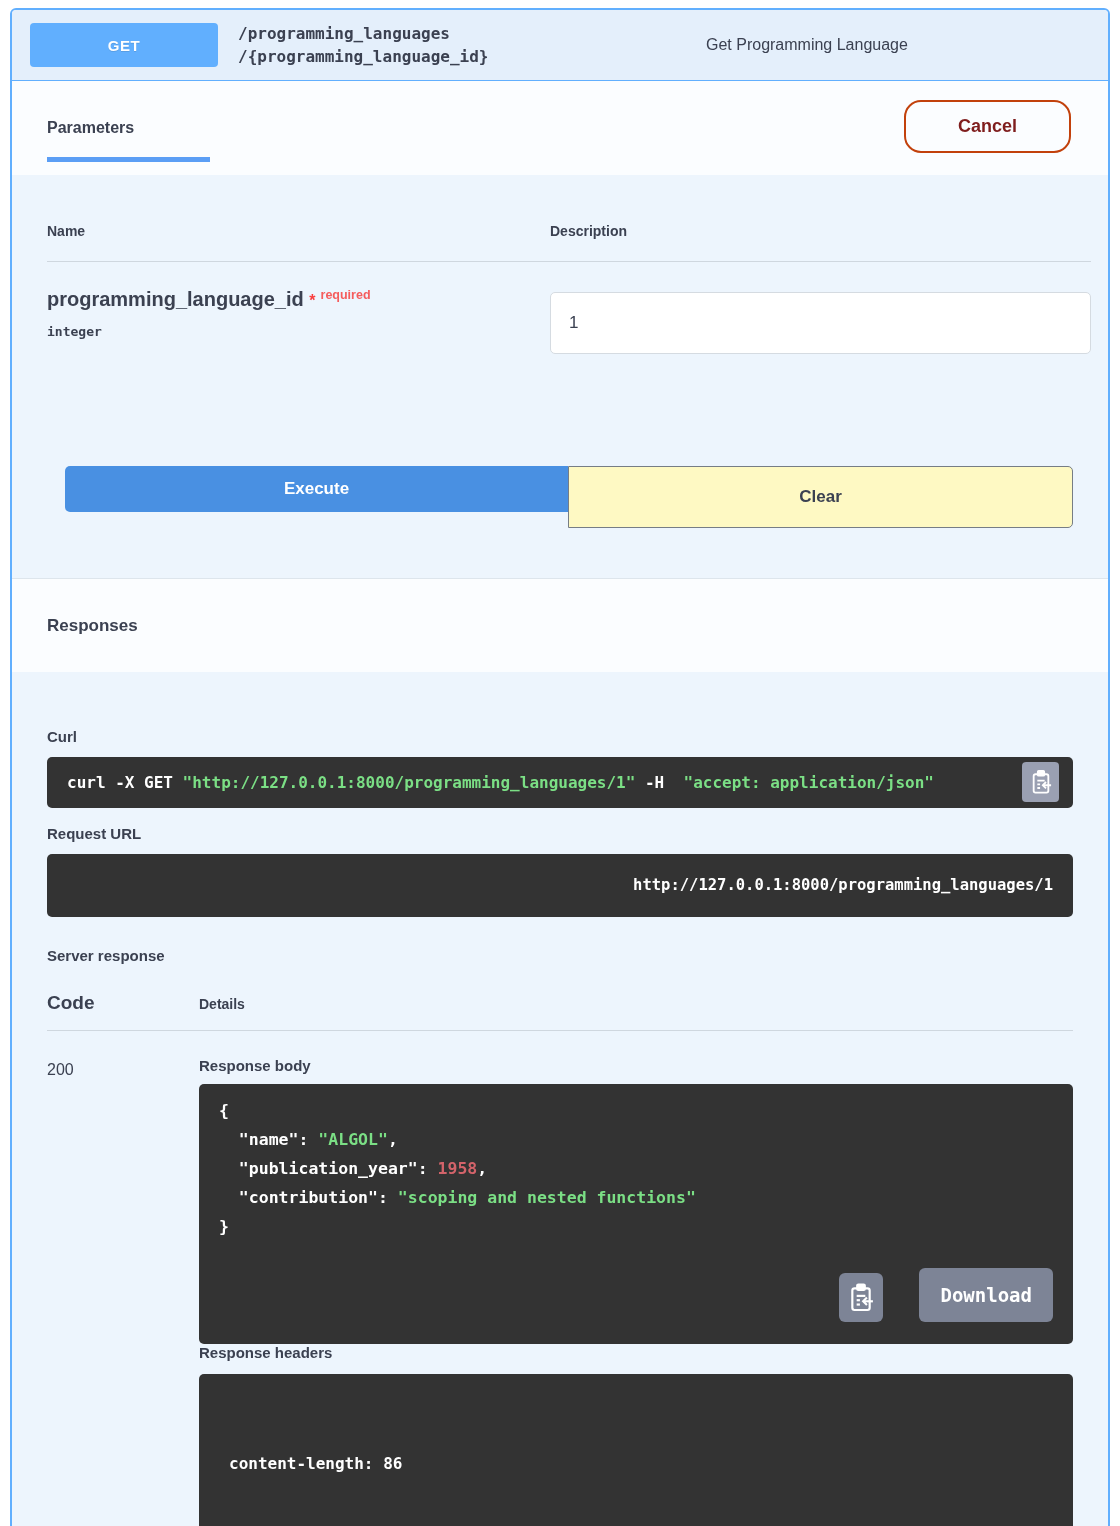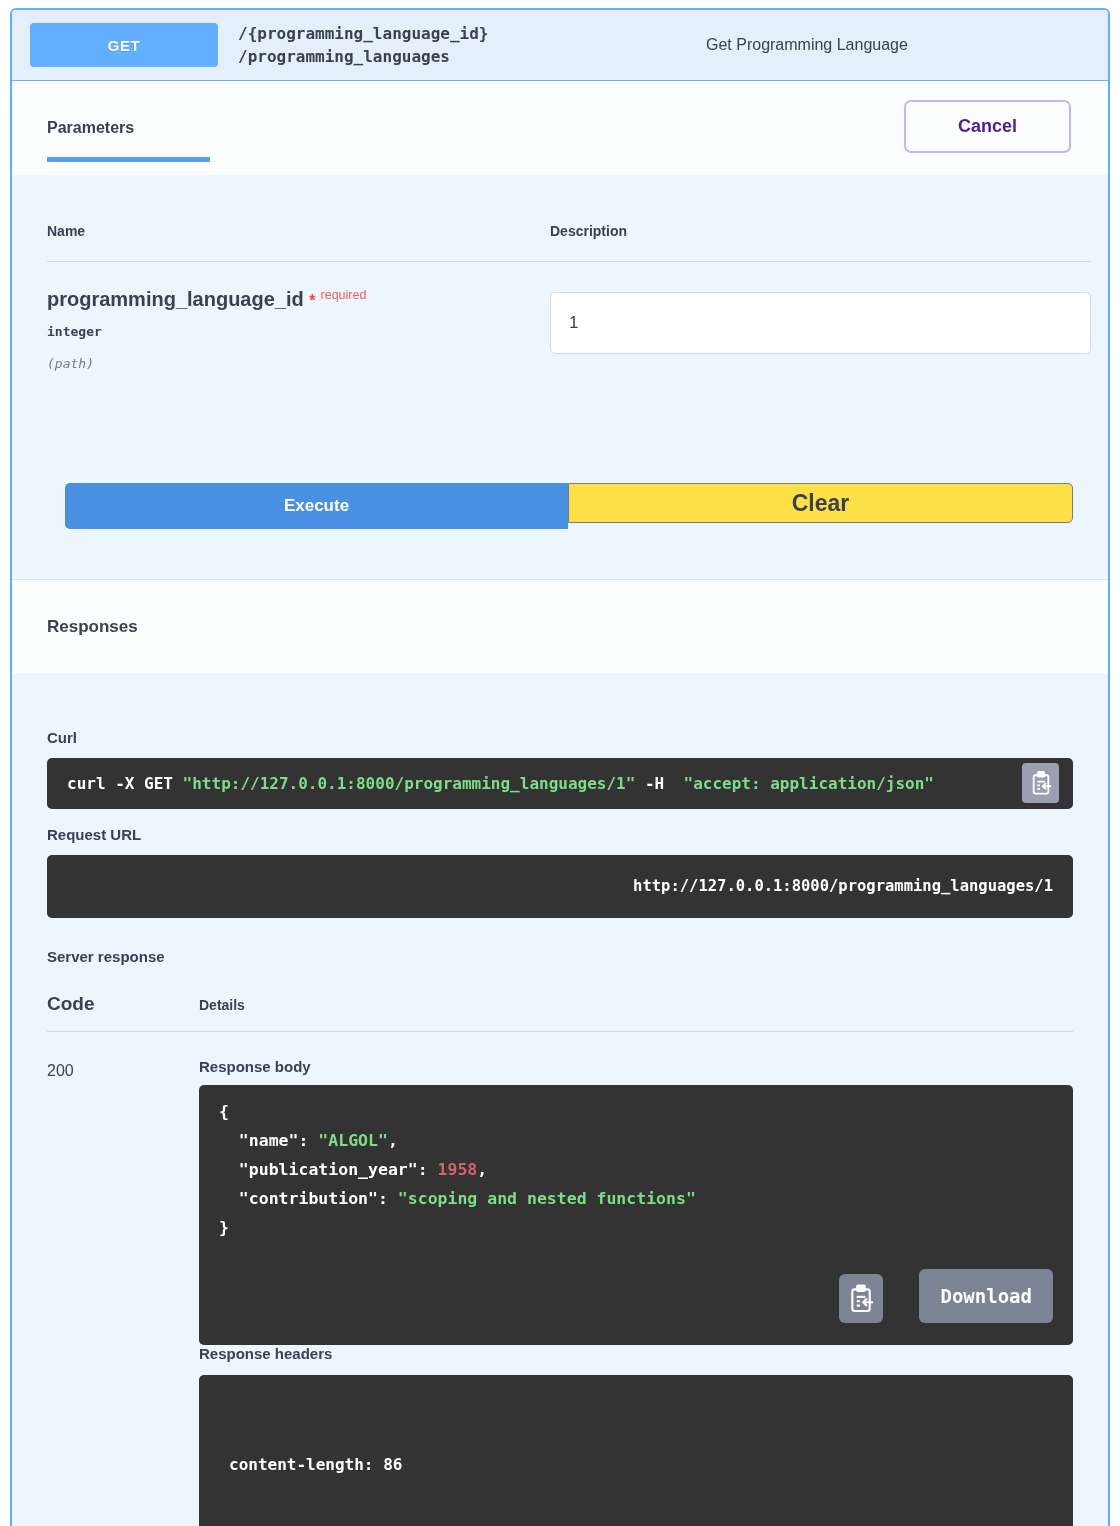--- a/index.html
+++ b/index.html
@@ -80,23 +80,23 @@
     height: 5px;
     background: #5b9ef5;
   }
   .cancel-btn {
     position: absolute;
     right: 37px;
     top: 19px;
     width: 167px;
     height: 53px;
     background: transparent;
-    border: 2px solid #c4b5fd;
-    border-radius: 7px;
-    color: #4c1d95;
+    border: 2px solid #c2410c;
+    border-radius: 17px;
+    color: #7f1d1d;
     font-weight: bold;
     font-size: 18px;
     font-family: inherit;
     cursor: pointer;
   }
   .responses-header { border-top: 1px solid #dde5ec; }
   .responses-title { font-weight: bold; font-size: 17px; }
 
   
   .params-body { padding: 0 17px 50px 35px; }
@@ -108,21 +108,21 @@
   }
   .col1 { width: 503px; }
   .col2 { flex: 1; }
   .divider { height: 1px; background: #cfd7df; margin-top: 22px; }
   .param-row { display: flex; margin-top: 26px; }
   .param-name { font-size: 20px; font-weight: bold; }
   .required-star { color: #f93e3e; font-size: 16px; }
   .required-label {
     color: #f55c5c;
     font-size: 12.5px;
-    font-weight: normal;
+    font-weight: bold;
     position: relative;
     top: -7px;
     margin-left: 5px;
   }
   .param-type {
     font-family: "DejaVu Sans Mono", monospace;
     font-weight: bold;
     font-size: 13px;
     margin-top: 13px;
   }
@@ -155,27 +155,27 @@
     border: none;
     border-radius: 5px 0 0 5px;
     color: #fff;
     font-weight: bold;
     font-size: 17px;
     font-family: inherit;
     cursor: pointer;
   }
   .btn-clear {
     flex: 1;
-    height: 40px;
-    background: #fde047;
+    height: 62px;
+    background: #fef9c3;
     border: 1px solid #767d85;
     border-radius: 0 5px 5px 0;
     color: #3b4151;
     font-weight: bold;
-    font-size: 23px;
+    font-size: 17px;
     font-family: inherit;
     cursor: pointer;
   }
 
   
   .responses-body { padding: 0 35px 22px 35px; }
   .lbl { font-weight: bold; font-size: 15px; }
   .lbl-curl { padding-top: 56px; padding-bottom: 12px; }
   .lbl-requrl { padding-top: 17px; padding-bottom: 12px; }
   .lbl-server { padding-top: 30px; }
@@ -284,22 +284,22 @@
   .headers-block div { min-height: 26px; }
 </style>
 </head>
 <body>
 
 <div class="opblock">
 
   <div class="opblock-summary">
     <span class="method-badge">GET</span>
     <div class="endpoint-path">
+      <div>/programming_languages</div>
       <div>/{programming_language_id}</div>
-      <div>/programming_languages</div>
     </div>
     <div class="endpoint-summary">Get Programming Language</div>
   </div>
 
   <div class="section-header params-header">
     <span class="tab-label">Parameters</span>
     <div class="tab-underline"></div>
     <button class="cancel-btn">Cancel</button>
   </div>
 
@@ -308,21 +308,20 @@
       <div class="col1">Name</div>
       <div class="col2">Description</div>
     </div>
     <div class="divider"></div>
 
     <div class="param-row">
       <div class="col1">
         <div class="param-name"><span>programming_language_id</span>&nbsp;<span class="required-star">*</span><span class="required-label">required</span>
         </div>
         <div class="param-type">integer</div>
-        <div class="param-location">(path)</div>
       </div>
       <div class="col2">
         <input class="param-input" type="text" value="1" style="">
       </div>
     </div>
 
     <div class="execute-wrapper">
       <button class="btn-execute">Execute</button>
       <button class="btn-clear">Clear</button>
     </div>

